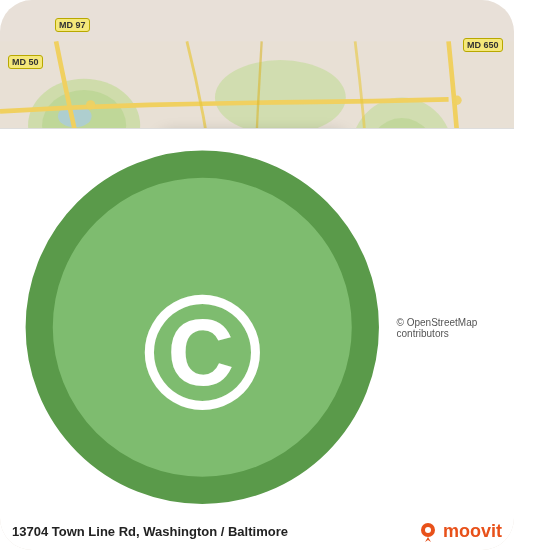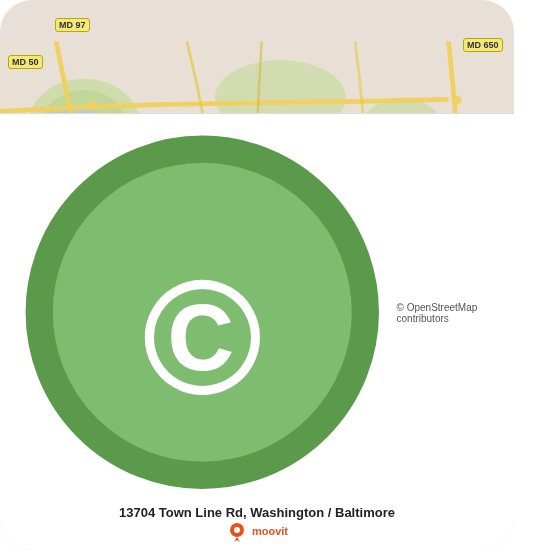--- a/index.html
+++ b/index.html
@@ -101,34 +101,33 @@
       color: #555;
       display: flex;
       align-items: center;
       gap: 4px;
     }
 
     #address-row {
       display: flex;
       align-items: center;
       justify-content: space-between;
-      flex-direction: column;
     }
 
     #address-text {
       font-size: 13px;
       font-weight: 600;
       color: #222;
     }
 
     #moovit-logo {
       display: flex;
       align-items: center;
       gap: 4px;
-      font-size: 11px;
+      font-size: 18px;
       font-weight: 700;
       color: #e8511a;
     }
 
     .moovit-icon {
       width: 22px;
       height: 22px;
     }
 
     

